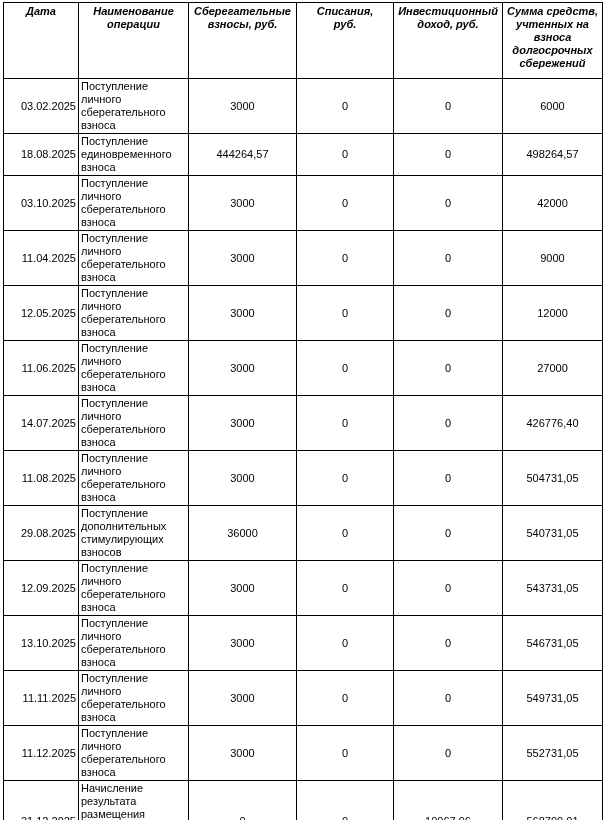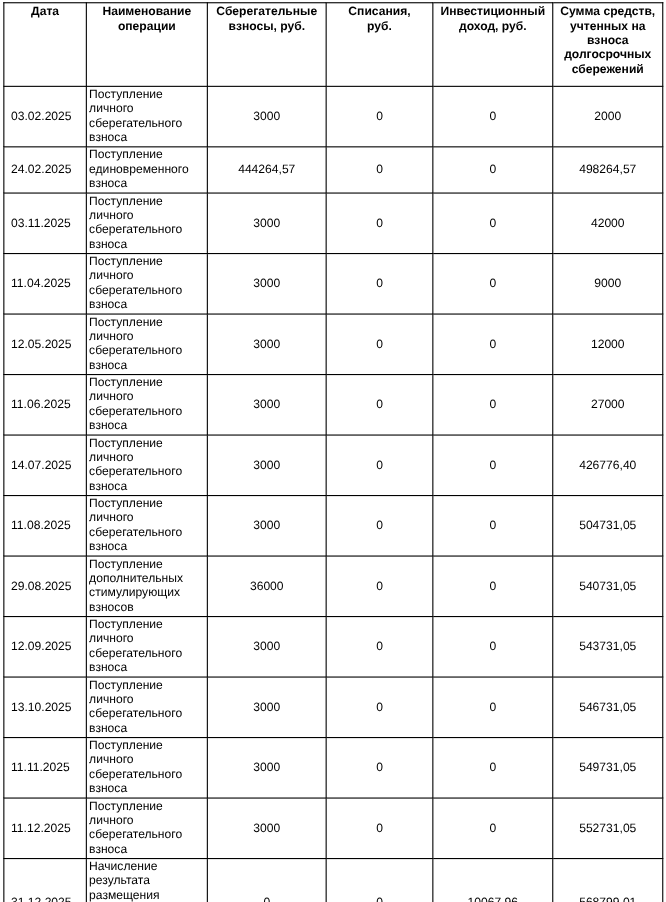--- a/index.html
+++ b/index.html
@@ -27,26 +27,26 @@
     overflow: hidden;
     box-sizing: border-box;
   }
   table.statement th {
     font-weight: bold;
     text-align: center;
     vertical-align: top;
     padding: 2px 2px 0 2px;
     white-space: pre-line;
   }
-  thead tr { height: 76px; }
+  thead tr { height: 76px; font-style: italic; }
   tbody tr { height: 52px; }
   tbody tr:nth-child(2) { height: 40px; }
   tbody tr:nth-child(14) { height: 80px; }
   td.c-date {
-    text-align: left;
+    text-align: right;
     vertical-align: middle;
     padding: 0 2px 0 6px;
   }
   td.c-op {
     text-align: left;
     vertical-align: middle;
     padding: 1px 2px;
     white-space: pre-line;
   }
   td.c-num {
@@ -88,34 +88,34 @@
   <tbody>
       <tr>
         <td class="c-date">03.02.2025</td>
         <td class="c-op">Поступление
 личного
 сберегательного
 взноса</td>
         <td class="c-num">3000</td>
         <td class="c-num">0</td>
         <td class="c-num">0</td>
-        <td class="c-num">2000</td>
-      </tr>
-      <tr>
-        <td class="c-date">24.02.2025</td>
+        <td class="c-num">6000</td>
+      </tr>
+      <tr>
+        <td class="c-date">18.08.2025</td>
         <td class="c-op">Поступление
 единовременного
 взноса</td>
         <td class="c-num">444264,57</td>
         <td class="c-num">0</td>
         <td class="c-num">0</td>
         <td class="c-num">498264,57</td>
       </tr>
       <tr>
-        <td class="c-date">03.11.2025</td>
+        <td class="c-date">03.10.2025</td>
         <td class="c-op">Поступление
 личного
 сберегательного
 взноса</td>
         <td class="c-num">3000</td>
         <td class="c-num">0</td>
         <td class="c-num">0</td>
         <td class="c-num">42000</td>
       </tr>
       <tr>

